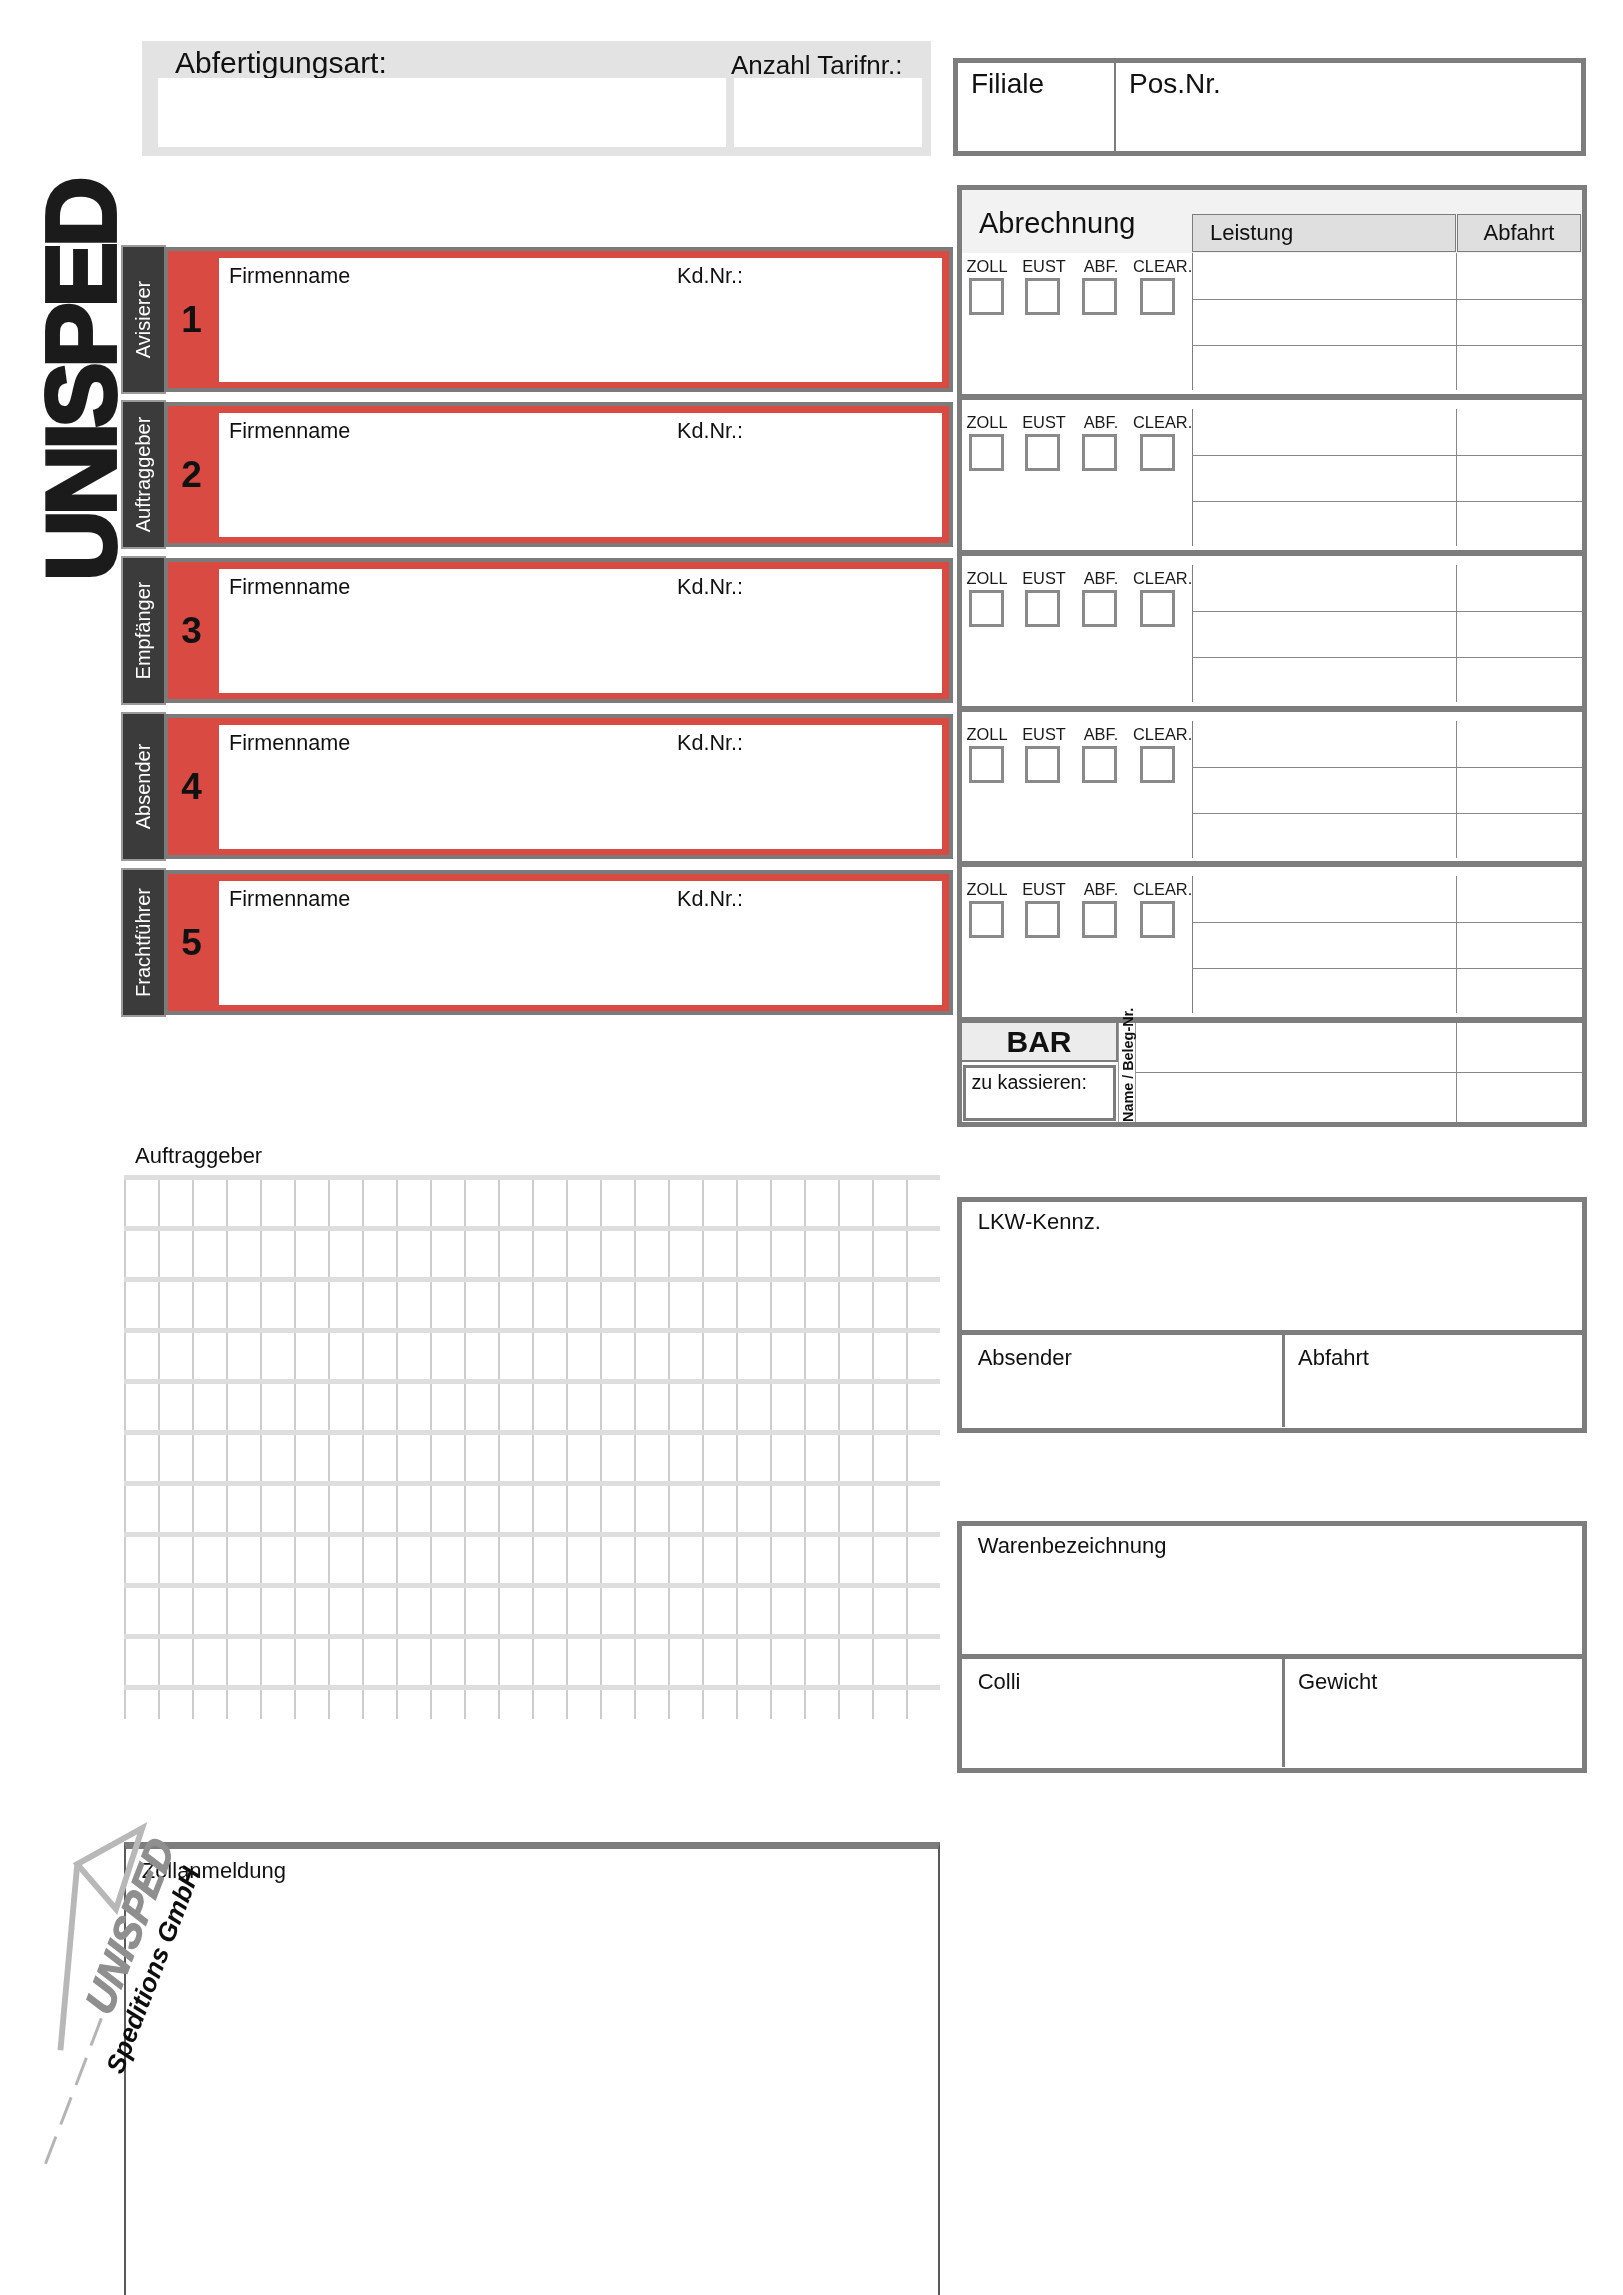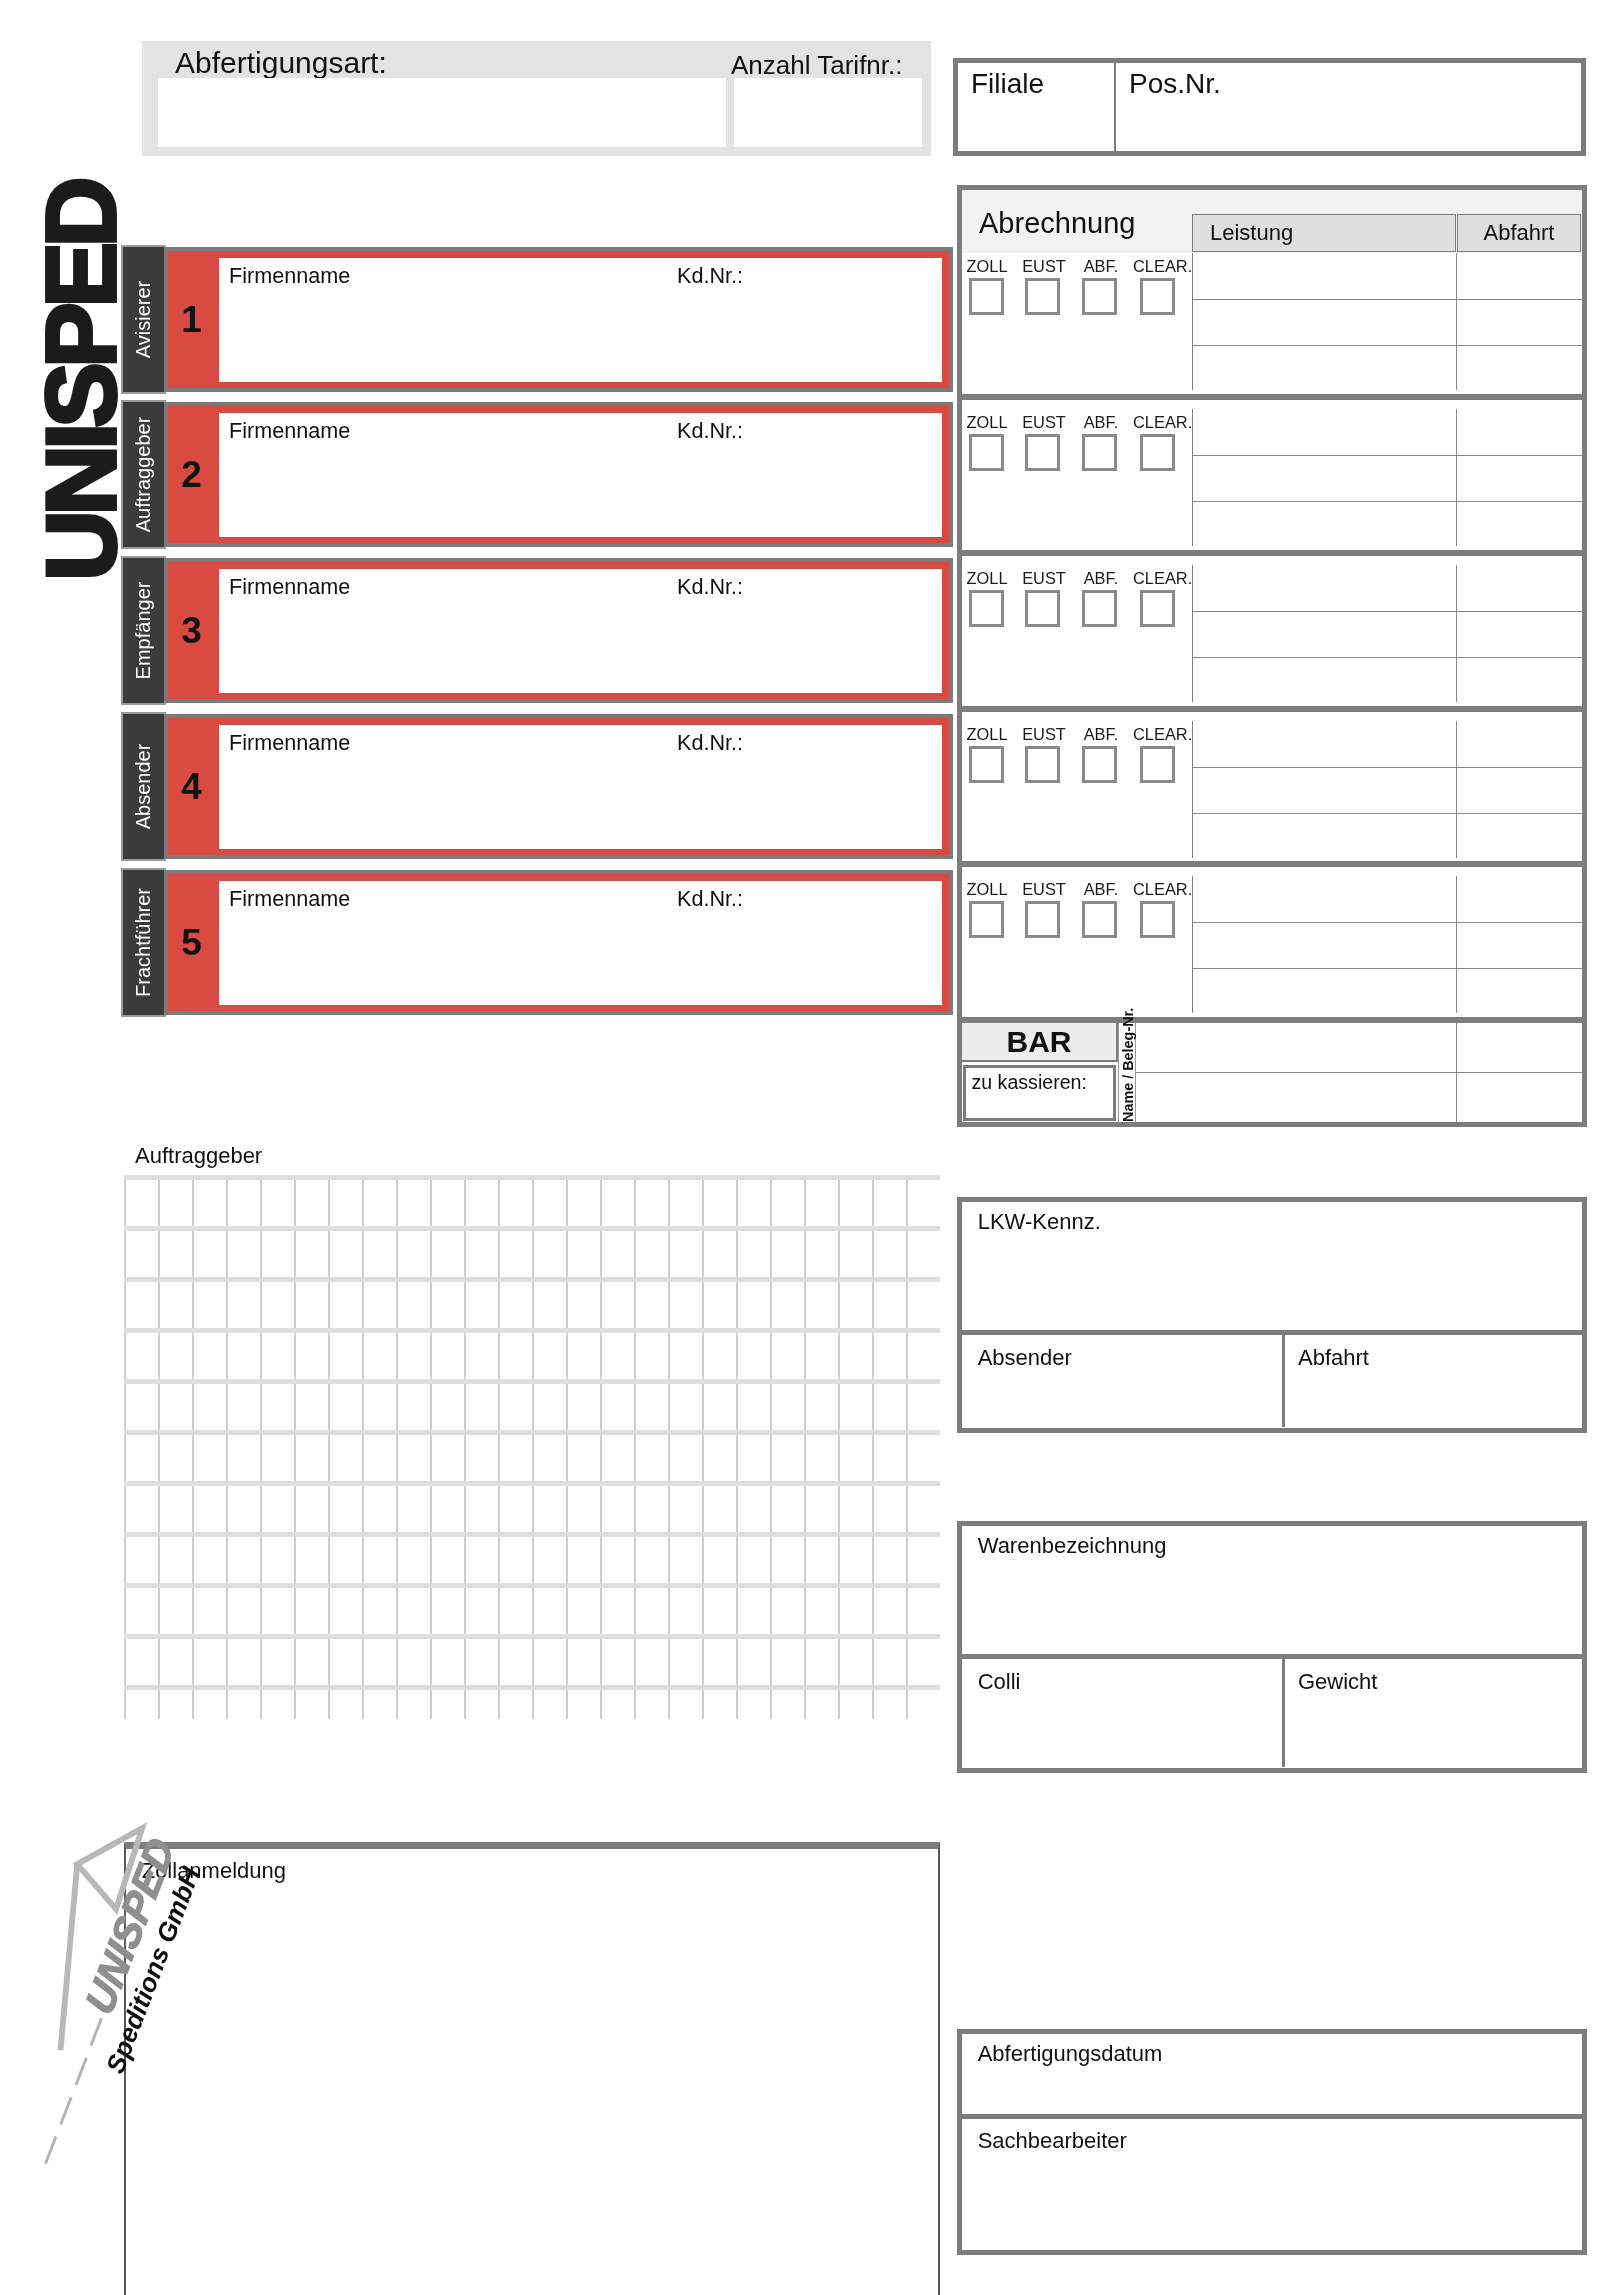--- a/index.html
+++ b/index.html
@@ -339,27 +339,20 @@
     <div class="lbl" style="left:15.7px;top:6.5px;">Warenbezeichnung</div>
     <div class="abs" style="left:0;top:39px;width:620px;height:89px;"></div>
     <div class="hdiv" style="top:128px;"></div>
     <div class="vdiv" style="left:320px;top:133px;height:108px;"></div>
     <div class="lbl" style="left:15.7px;top:143px;">Colli</div>
     <div class="lbl" style="left:336px;top:143px;">Gewicht</div>
     <div class="abs" style="left:0;top:170px;width:320px;height:71px;"></div>
     <div class="abs" style="left:323px;top:170px;width:297px;height:71px;"></div>
   </div>
 
-  <div class="abs rbox" id="abfd-box">
-    <div class="lbl" style="left:15.7px;top:6.5px;">Abfertigungsdatum</div>
-    <div class="abs" style="left:0;top:37px;width:620px;height:43px;"></div>
-    <div class="hdiv" style="top:80px;"></div>
-    <div class="lbl" style="left:15.7px;top:94px;">Sachbearbeiter</div>
-    <div class="abs" style="left:0;top:128px;width:620px;height:87px;"></div>
-  </div>
 
   <div class="abs" id="logo-bottom">
     <svg width="275" height="85" viewBox="0 0 420 130">
       <path d="M20 100 L295 22" fill="none" stroke="#b8b8b8" stroke-width="9"></path>
       <path d="M295 22 L382 95 L252 102 Z" fill="none" stroke="#b8b8b8" stroke-width="9"></path>
     </svg>
     <div id="lb-line1">
       <span id="lb-dashes">— — — —</span>
       <span id="lb-name">UNISPED</span>
     </div>

